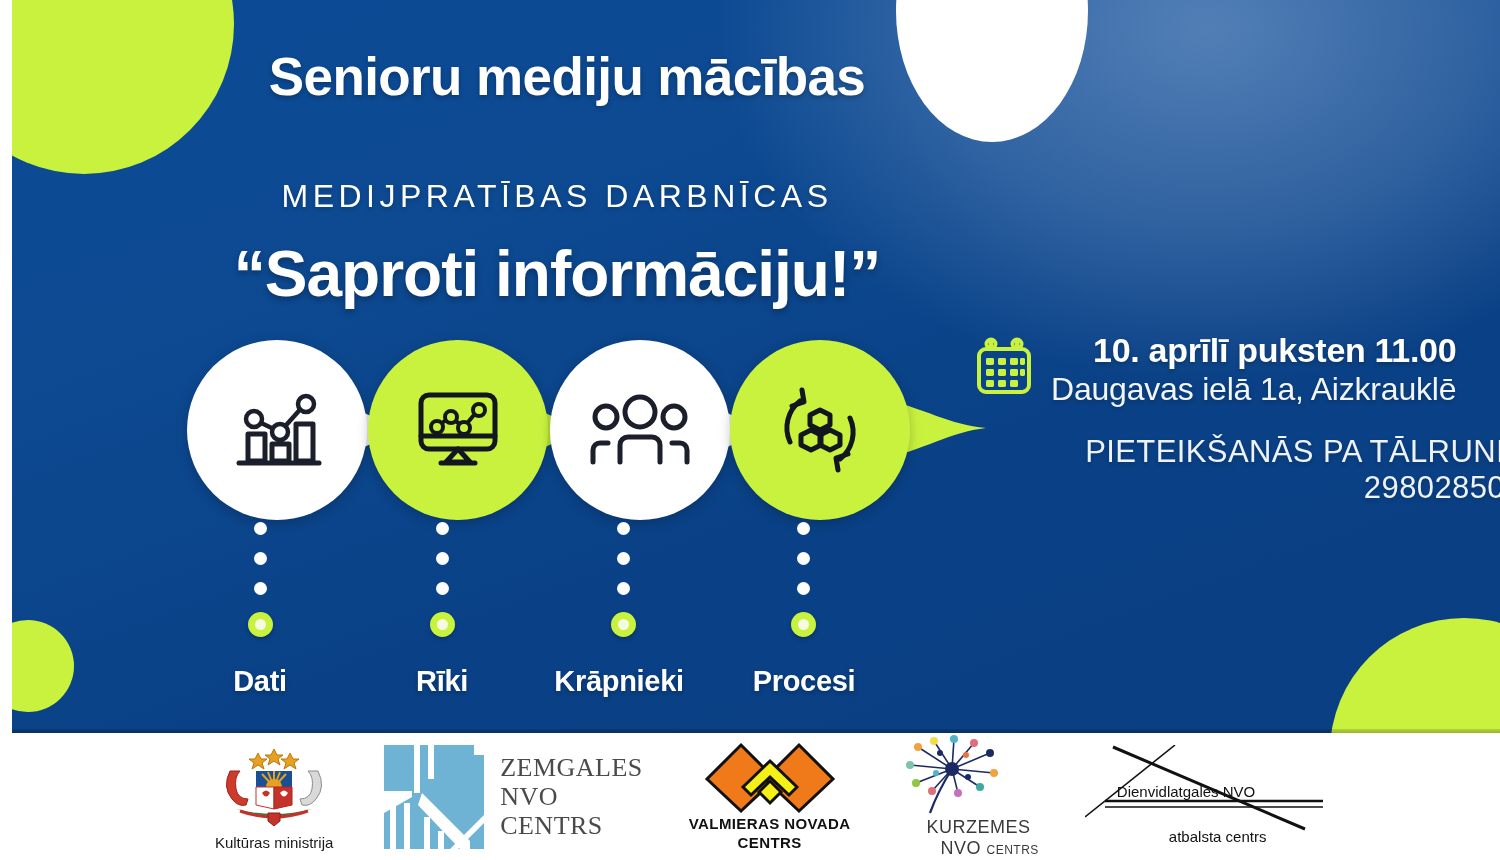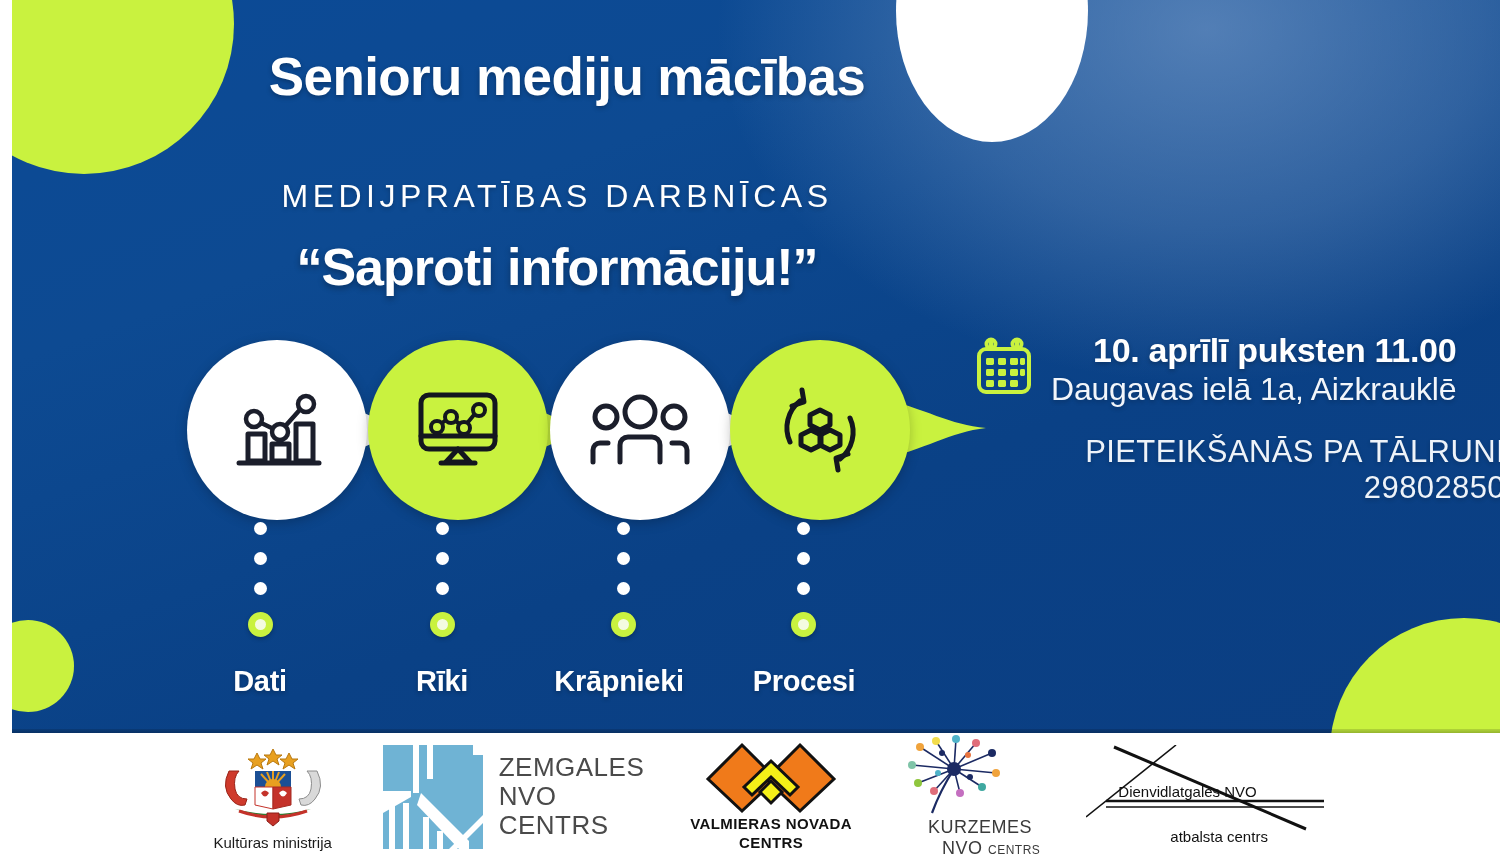--- a/index.html
+++ b/index.html
@@ -37,21 +37,21 @@
     color:#ffffff;font-size:53px;font-weight:bold;letter-spacing:-.6px;
     text-shadow:0 2px 5px rgba(0,0,0,.28);
   }
   .kicker{
     position:absolute;left:0;top:178px;width:1090px;text-align:center;
     color:#ffffff;font-size:32px;font-weight:normal;letter-spacing:4.5px;
     text-shadow:0 2px 4px rgba(0,0,0,.22);
   }
   .maintitle{
     position:absolute;left:0;top:237px;width:1090px;text-align:center;
-    color:#ffffff;font-size:52px;font-weight:bold;letter-spacing:-1px;
+    color:#ffffff;font-size:64px;font-weight:bold;letter-spacing:-1px;
     text-shadow:0 3px 6px rgba(0,0,0,.3);
   }
 
   
   .nodes{position:absolute;left:0;top:340px;width:1000px;height:180px;}
   .node{position:absolute;top:0;width:180px;height:180px;}
   .bubble{
     position:absolute;left:0;top:0;width:180px;height:180px;border-radius:50%;
     display:flex;align-items:center;justify-content:center;
     filter:drop-shadow(0 3px 6px rgba(0,0,0,.22));
@@ -91,21 +91,21 @@
   .phone{color:#eef3f9;font-size:31px;letter-spacing:.4px;margin-top:26px;margin-left:66px;
         text-shadow:0 2px 4px rgba(0,0,0,.2);}
 
   
   .footer{
     position:absolute;left:0;top:733px;width:1500px;height:127px;background:#ffffff;
     display:flex;align-items:center;justify-content:center;gap:46px;padding-left:40px;box-sizing:border-box;
   }
   .logo{display:flex;flex-direction:column;align-items:center;justify-content:center;}
   .logo-cap{font-size:15px;color:#1a1a1a;margin-top:3px;font-weight:normal;}
-  .zem{display:flex;align-items:center;gap:16px;}
+  .zem{display:flex;align-items:center;gap:16px;font-family:Liberation Serif, serif;}
   .zem-txt{font-size:26px;color:#4a4a4a;line-height:1.12;letter-spacing:.5px;}
   .vnf-cap{font-size:15px;font-weight:bold;color:#111;text-align:center;line-height:1.25;letter-spacing:.4px;}
   .kur{display:flex;flex-direction:column;align-items:flex-start;}
   .kur-t1{font-size:18px;color:#3a3a3a;letter-spacing:.5px;margin-left:30px;}
   .kur-t2{font-size:18px;color:#3a3a3a;letter-spacing:.5px;margin-left:44px;}
   .kur-t2 small{font-size:12px;}
   .dl-t1{font-size:15px;color:#111;}
   .dl-t2{font-size:15px;color:#111;}
 </style>
 </head>

